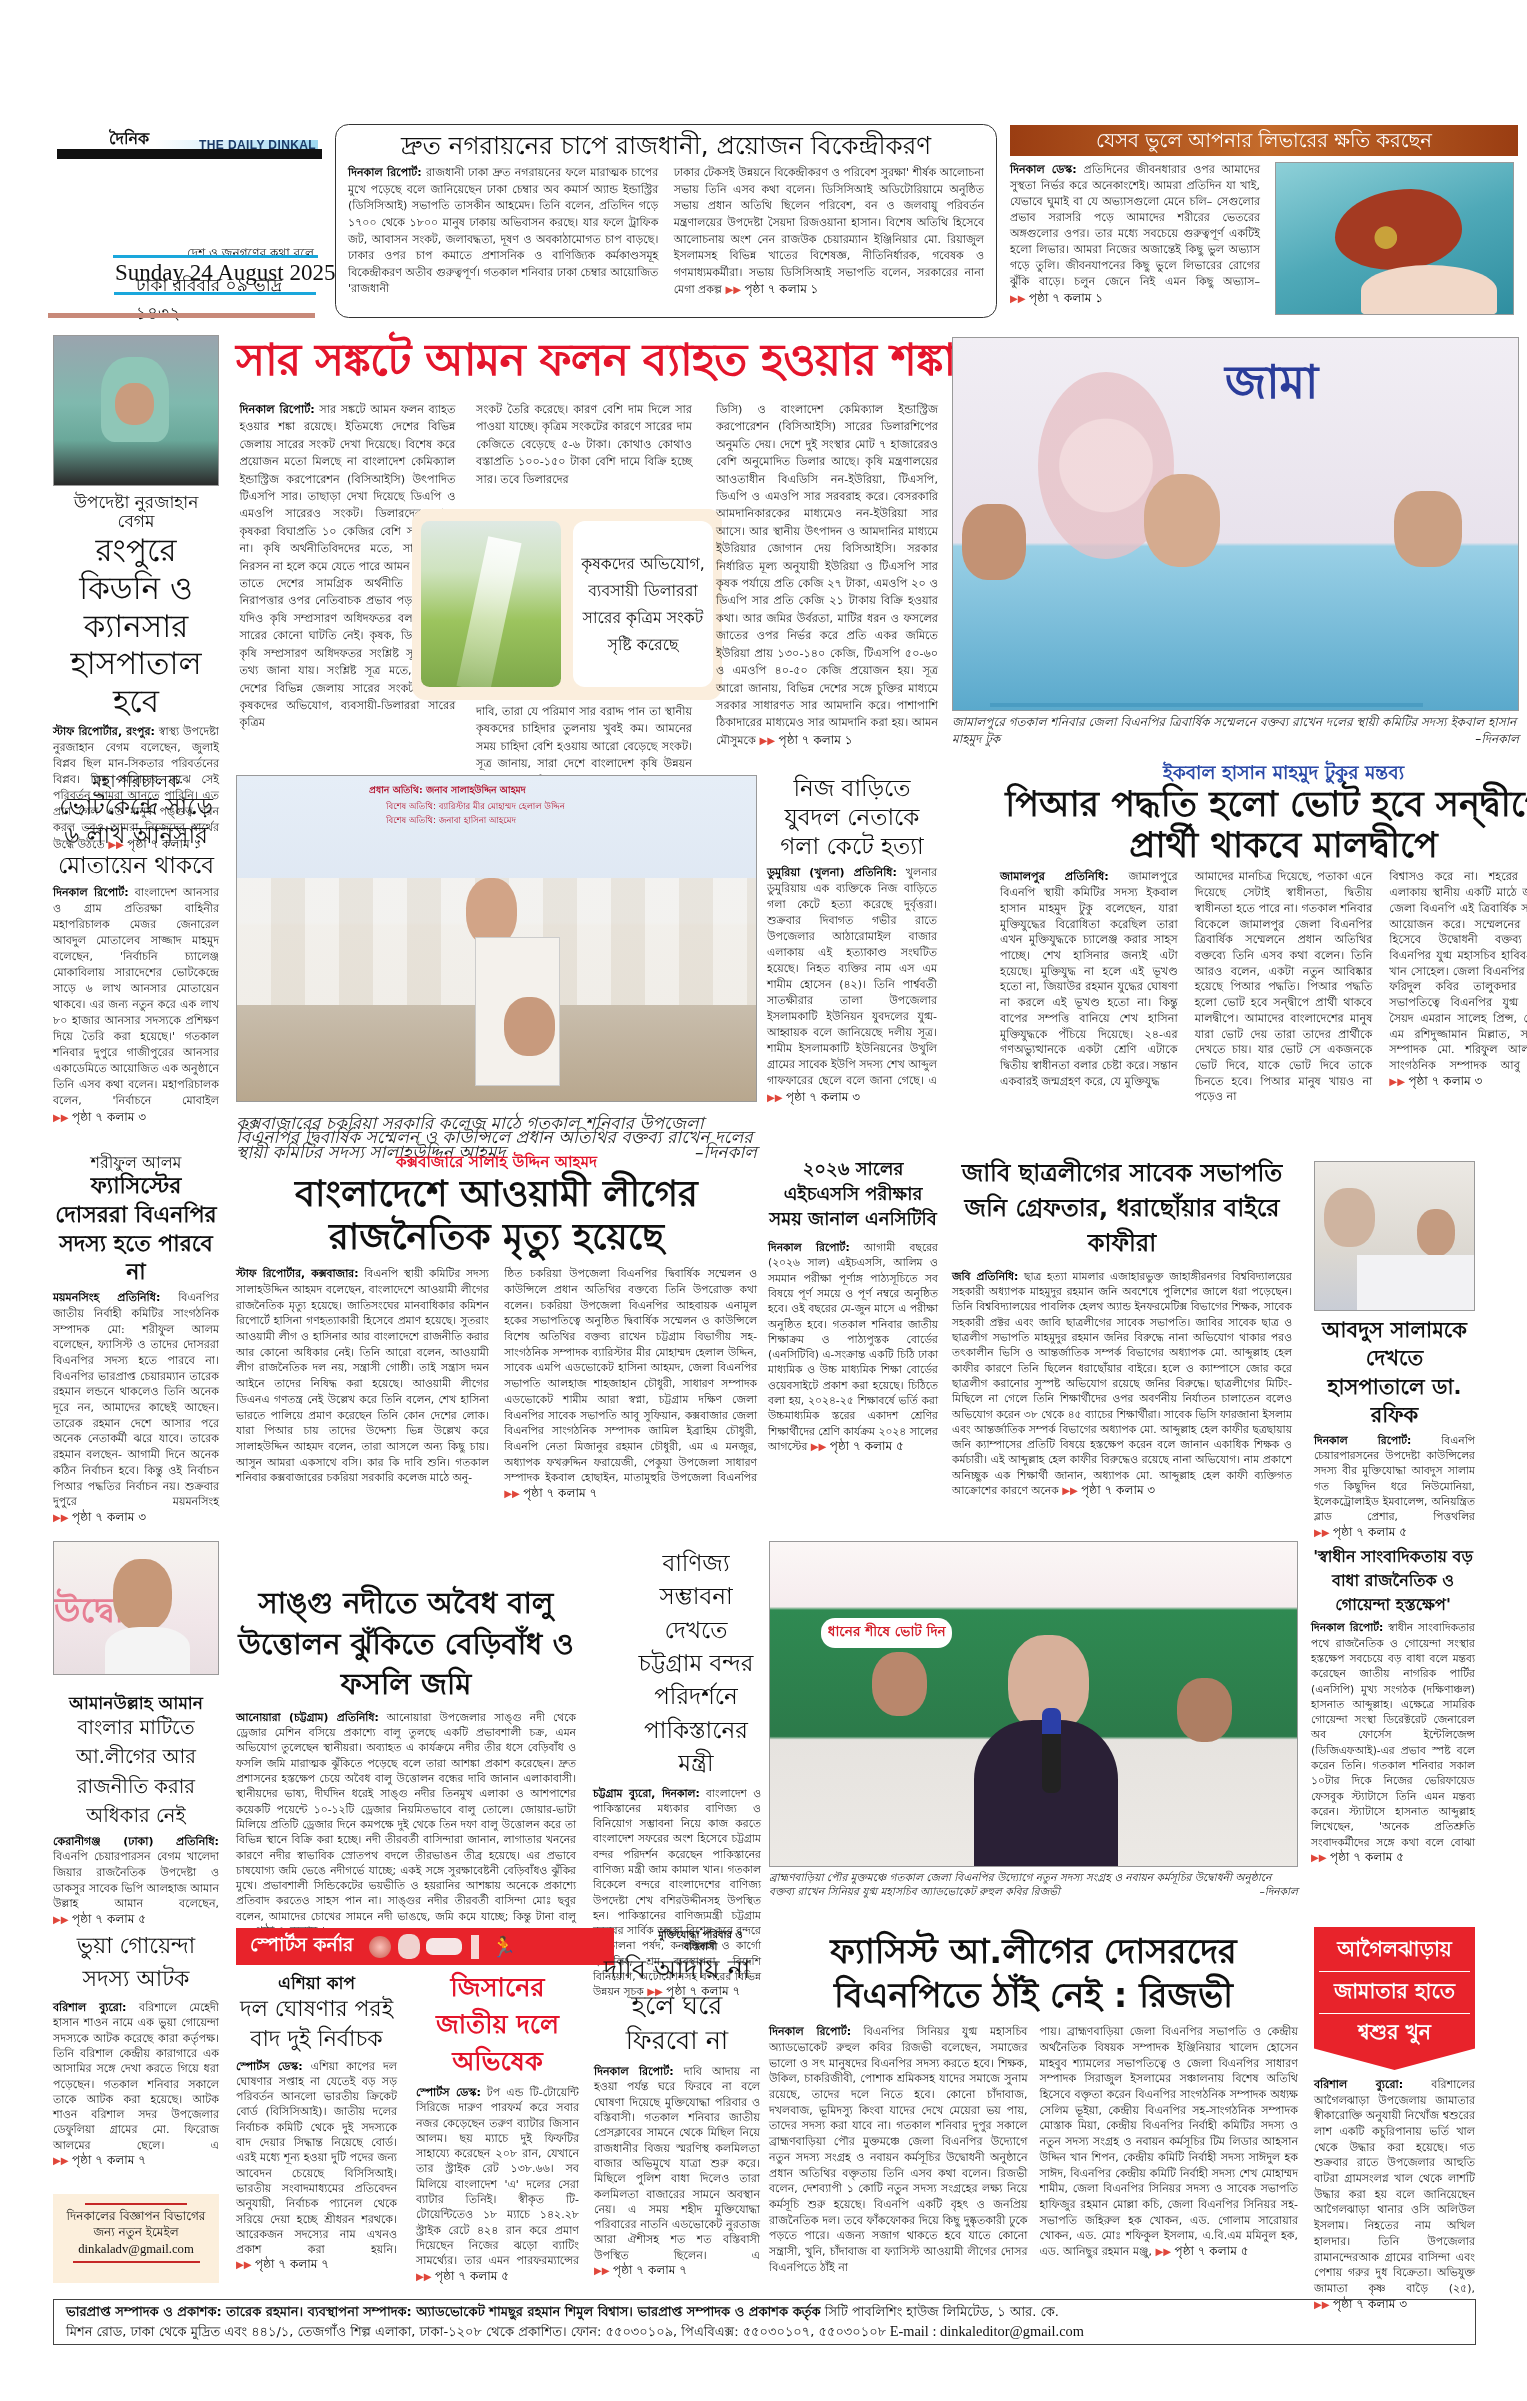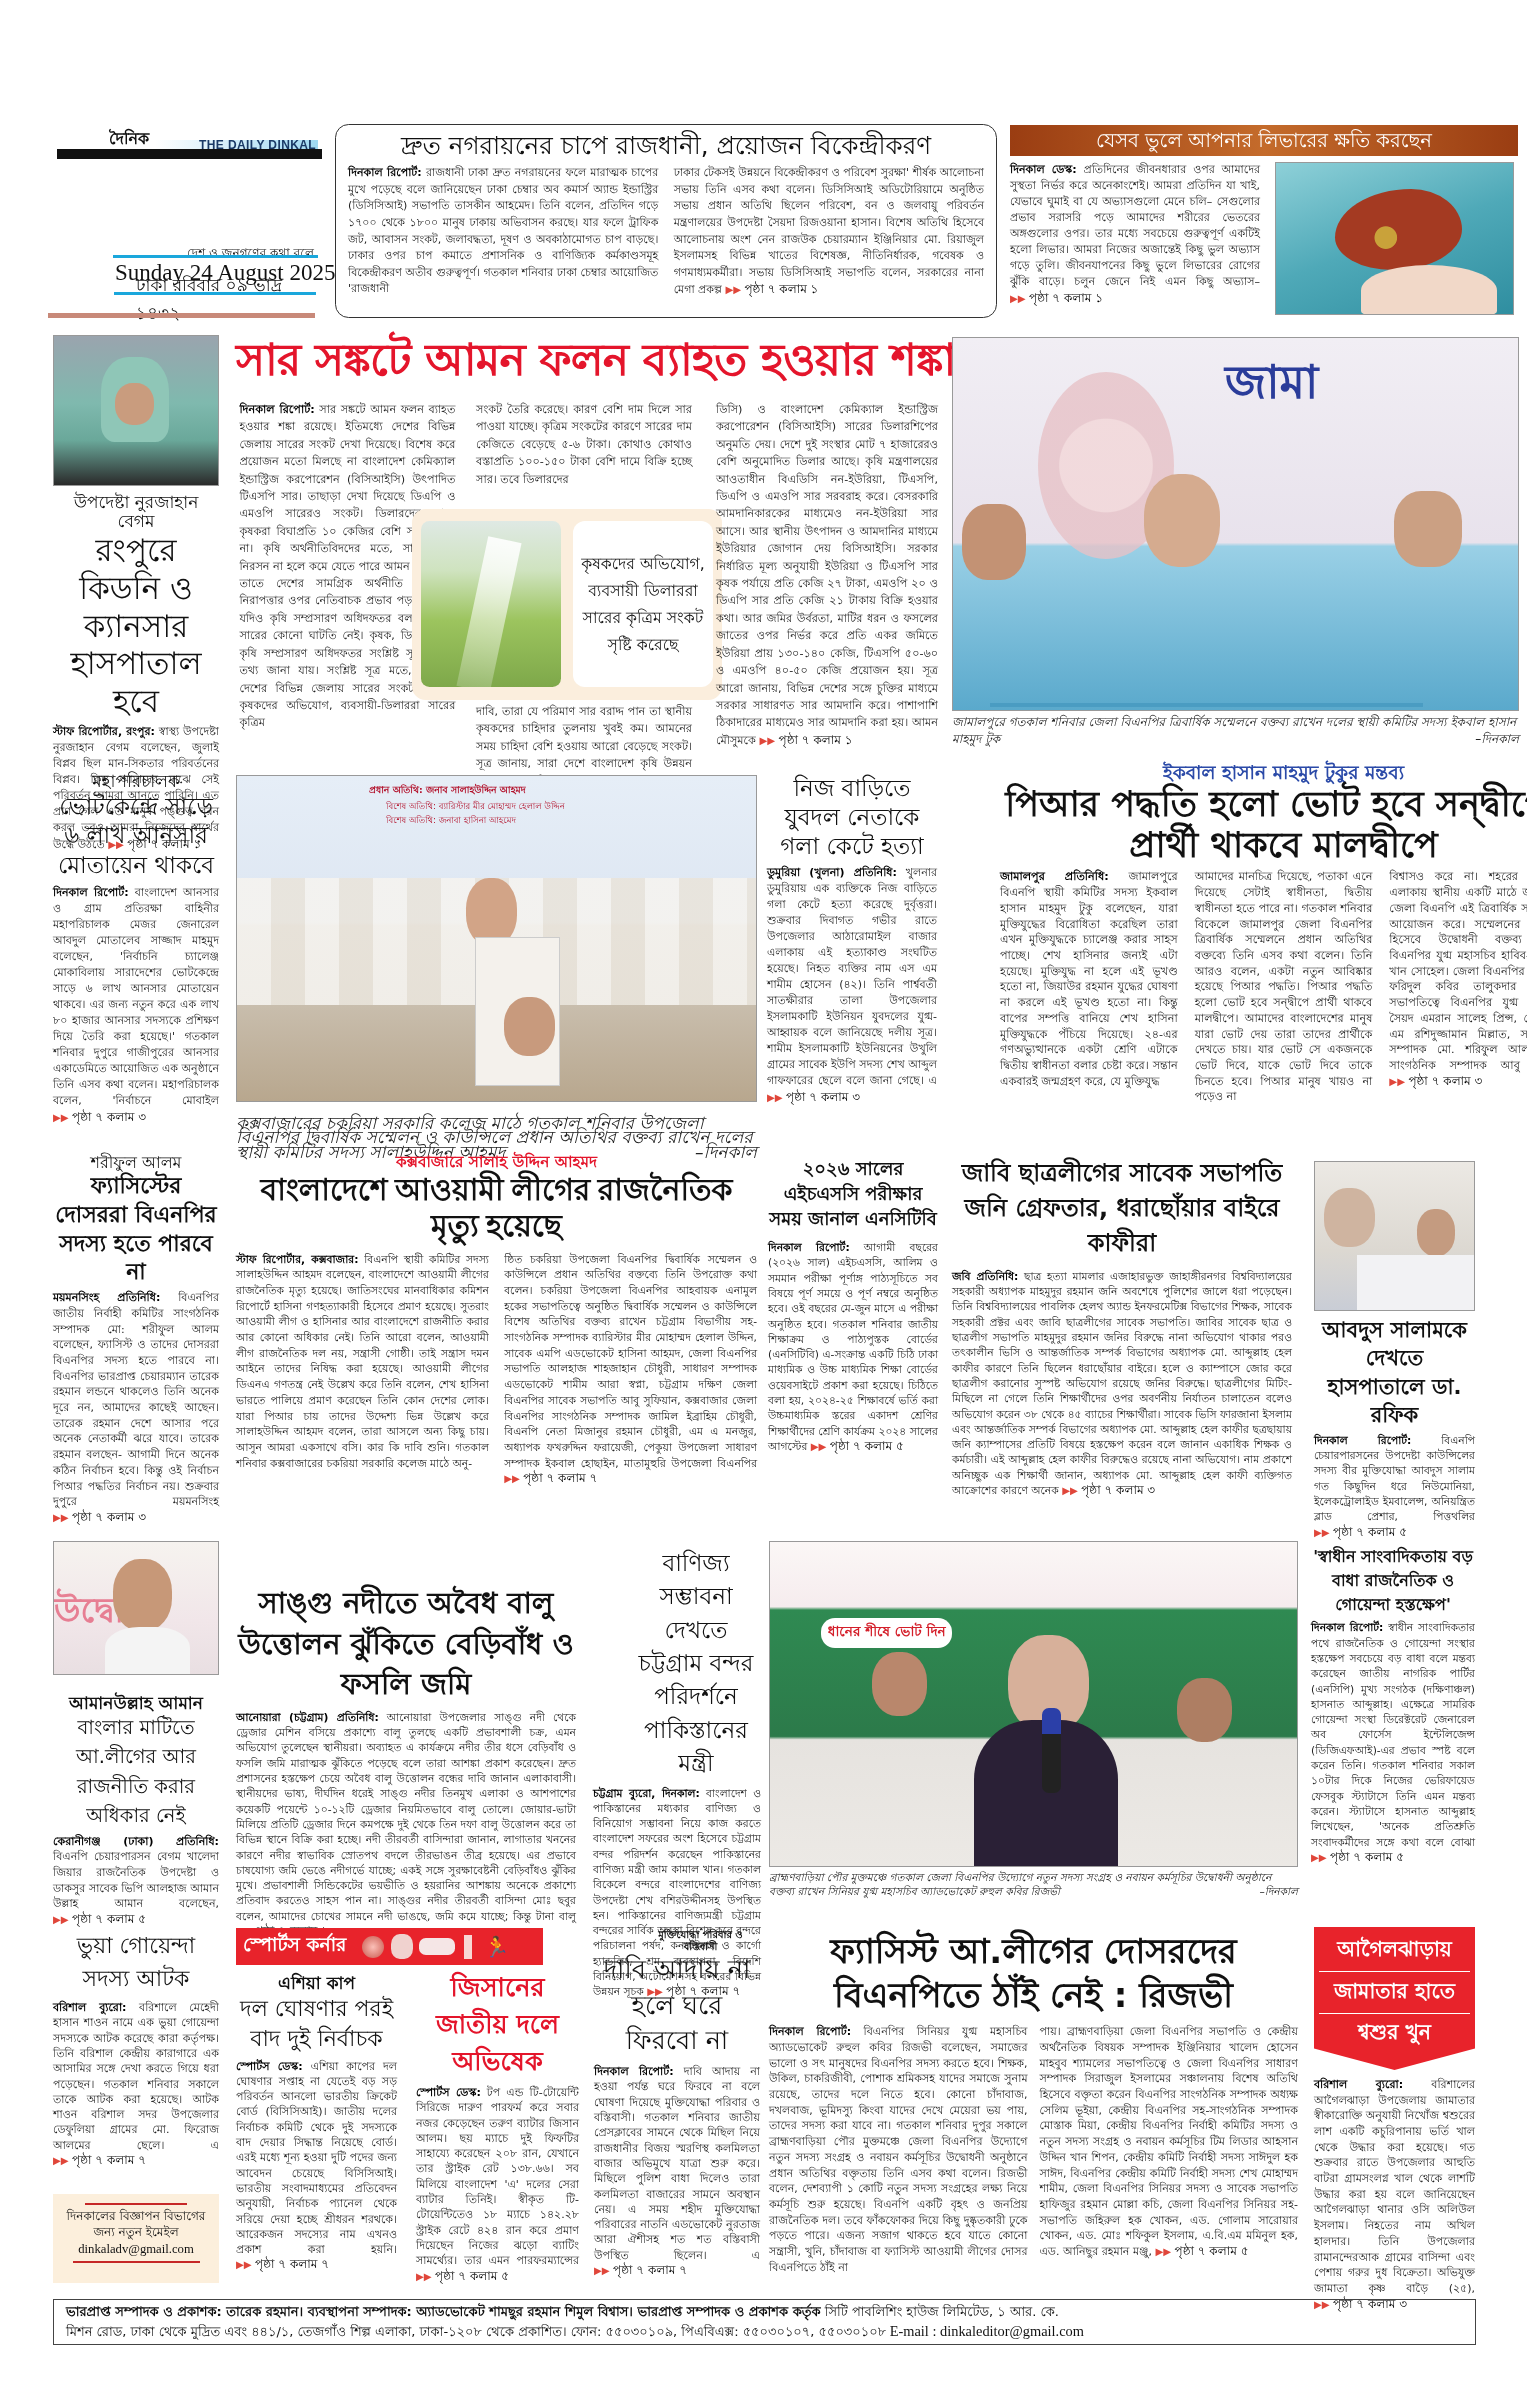--- a/index.html
+++ b/index.html
@@ -121,21 +121,21 @@
 </div>
 
 <div class="abs" style="left:53px;top:1154px;width:166px;height:373px;">
   <div class="hl" style="font-size:16px;font-weight:normal;">শরীফুল আলম</div>
   <h2 class="hl" style="font-size:22px;line-height:1.3;">ফ্যাসিস্টের দোসররা বিএনপির সদস্য হতে পারবে না</h2>
   <p class="body-text" style="font-size:11px;line-height:15.7px;margin-top:3.4px;"><b>ময়মনসিংহ প্রতিনিধি:</b> <span>বিএনপির জাতীয় নির্বাহী কমিটির সাংগঠনিক সম্পাদক মো: শরীফুল আলম বলেছেন, ফ্যাসিস্ট ও তাদের দোসররা বিএনপির সদস্য হতে পারবে না। বিএনপির ভারপ্রাপ্ত চেয়ারম্যান তারেক রহমান লন্ডনে থাকলেও তিনি অনেক দূরে নন, আমাদের কাছেই আছেন। তারেক রহমান দেশে আসার পরে অনেক নেতাকর্মী ঝরে যাবে। তারেক রহমান বলছেন- আগামী দিনে অনেক কঠিন নির্বাচন হবে। কিন্তু ওই নির্বাচন পিআর পদ্ধতির নির্বাচন নয়। শুক্রবার দুপুরে ময়মনসিংহ</span> <span class="jump"><span class="arr">▶▶</span><span>পৃষ্ঠা ৭ কলাম ৩</span></span></p>
 </div>
 
 <div class="abs" style="left:236px;top:1154px;width:521px;height:373px;">
   <div class="hl" style="font-size:15.3px;color:#e4152b;">কক্সবাজারে সালাহ উদ্দিন আহমদ</div>
-  <h2 class="hl" style="font-size:30px;line-height:1.22;font-family:Liberation Serif, serif;">বাংলাদেশে আওয়ামী লীগের রাজনৈতিক মৃত্যু হয়েছে</h2>
+  <h2 class="hl" style="font-size:36px;line-height:1.22;">বাংলাদেশে আওয়ামী লীগের রাজনৈতিক মৃত্যু হয়েছে</h2>
   <div style="display:flex;gap:15.3px;margin-top:6.8px;">
     <p class="body-text" style="flex:1;font-size:10.7px;line-height:15.7px;"><b>স্টাফ রিপোর্টার, কক্সবাজার:</b> <span>বিএনপি স্থায়ী কমিটির সদস্য সালাহউদ্দিন আহমদ বলেছেন, বাংলাদেশে আওয়ামী লীগের রাজনৈতিক মৃত্যু হয়েছে। জাতিসংঘের মানবাধিকার কমিশন রিপোর্টে হাসিনা গণহত্যাকারী হিসেবে প্রমাণ হয়েছে। সুতরাং আওয়ামী লীগ ও হাসিনার আর বাংলাদেশে রাজনীতি করার আর কোনো অধিকার নেই। তিনি আরো বলেন, আওয়ামী লীগ রাজনৈতিক দল নয়, সন্ত্রাসী গোষ্ঠী। তাই সন্ত্রাস দমন আইনে তাদের নিষিদ্ধ করা হয়েছে। আওয়ামী লীগের ডিএনএ গণতন্ত্র নেই উল্লেখ করে তিনি বলেন, শেখ হাসিনা ভারতে পালিয়ে প্রমাণ করেছেন তিনি কোন দেশের লোক। যারা পিআর চায় তাদের উদ্দেশ্য ভিন্ন উল্লেখ করে সালাহউদ্দিন আহমদ বলেন, তারা আসলে অন্য কিছু চায়। আসুন আমরা একসাথে বসি। কার কি দাবি শুনি। গতকাল শনিবার কক্সবাজারের চকরিয়া সরকারি কলেজ মাঠে অনু-</span></p>
     <p class="body-text" style="flex:1;font-size:10.7px;line-height:15.7px;"><span>ষ্ঠিত চকরিয়া উপজেলা বিএনপির দ্বিবার্ষিক সম্মেলন ও কাউন্সিলে প্রধান অতিথির বক্তব্যে তিনি উপরোক্ত কথা বলেন। চকরিয়া উপজেলা বিএনপির আহবায়ক এনামুল হকের সভাপতিত্বে অনুষ্ঠিত দ্বিবার্ষিক সম্মেলন ও কাউন্সিলে বিশেষ অতিথির বক্তব্য রাখেন চট্টগ্রাম বিভাগীয় সহ-সাংগঠনিক সম্পাদক ব্যারিস্টার মীর মোহাম্মদ হেলাল উদ্দিন, সাবেক এমপি এডভোকেট হাসিনা আহমদ, জেলা বিএনপির সভাপতি আলহাজ শাহজাহান চৌধুরী, সাধারণ সম্পাদক এডভোকেট শামীম আরা স্বপ্না, চট্টগ্রাম দক্ষিণ জেলা বিএনপির সাবেক সভাপতি আবু সুফিয়ান, কক্সবাজার জেলা বিএনপির সাংগঠনিক সম্পাদক জামিল ইব্রাহিম চৌধুরী, বিএনপি নেতা মিজানুর রহমান চৌধুরী, এম এ মনজুর, অধ্যাপক ফখরুদ্দিন ফরায়েজী, পেকুয়া উপজেলা সাধারণ সম্পাদক ইকবাল হোছাইন, মাতামুহুরি উপজেলা বিএনপির</span> <span class="jump"><span class="arr">▶▶</span><span>পৃষ্ঠা ৭ কলাম ৭</span></span></p>
   </div>
 </div>
 
 <div class="abs" style="left:768px;top:1156px;width:170px;height:365px;">
   <h2 class="hl" style="font-size:18px;line-height:1.4;">২০২৬ সালের এইচএসসি পরীক্ষার সময় জানাল এনসিটিবি</h2>
   <p class="body-text" style="font-size:10.7px;line-height:15.3px;margin-top:8.5px;"><b>দিনকাল রিপোর্ট:</b> <span>আগামী বছরের (২০২৬ সাল) এইচএসসি, আলিম ও সমমান পরীক্ষা পূর্ণাঙ্গ পাঠ্যসূচিতে সব বিষয়ে পূর্ণ সময়ে ও পূর্ণ নম্বরে অনুষ্ঠিত হবে। ওই বছরের মে-জুন মাসে এ পরীক্ষা অনুষ্ঠিত হবে। গতকাল শনিবার জাতীয় শিক্ষাক্রম ও পাঠ্যপুস্তক বোর্ডের (এনসিটিবি) এ-সংক্রান্ত একটি চিঠি ঢাকা মাধ্যমিক ও উচ্চ মাধ্যমিক শিক্ষা বোর্ডের ওয়েবসাইটে প্রকাশ করা হয়েছে। চিঠিতে বলা হয়, ২০২৪-২৫ শিক্ষাবর্ষে ভর্তি করা উচ্চমাধ্যমিক স্তরের একাদশ শ্রেণির শিক্ষার্থীদের শ্রেণি কার্যক্রম ২০২৪ সালের আগস্টের</span> <span class="jump"><span class="arr">▶▶</span><span>পৃষ্ঠা ৭ কলাম ৫</span></span></p>
 </div>
@@ -198,21 +198,21 @@
   <p class="body-text" style="font-size:11px;line-height:15.3px;margin-top:5.1px;"><b>বরিশাল ব্যুরো:</b> <span>বরিশালে মেহেদী হাসান শাওন নামে এক ভুয়া গোয়েন্দা সদস্যকে আটক করেছে কারা কর্তৃপক্ষ। তিনি বরিশাল কেন্দ্রীয় কারাগারে এক আসামির সঙ্গে দেখা করতে গিয়ে ধরা পড়েছেন। গতকাল শনিবার সকালে তাকে আটক করা হয়েছে। আটক শাওন বরিশাল সদর উপজেলার ডেফুলিয়া গ্রামের মো. ফিরোজ আলমের ছেলে। এ</span> <span class="jump"><span class="arr">▶▶</span><span>পৃষ্ঠা ৭ কলাম ৭</span></span></p>
 </div>
 
 <div class="abs" style="left:53px;top:2194px;width:166px;height:89px;background:#fcefdc;padding:8.5px 6.8px;text-align:center;">
   <div style="height:2.5px;width:102px;margin:0 auto 3.4px;background:#c62828;"></div>
   <div style="font-size:12px;line-height:16px;">দিনকালের বিজ্ঞাপন বিভাগের জন্য নতুন ইমেইল</div>
   <a style="font-family:'Liberation Serif',serif;font-size:12.7px;color:#111;text-decoration:none;">dinkaladv@gmail.com</a>
   <div style="height:2.5px;width:127px;margin:3.4px auto 0;background:#c62828;"></div>
 </div>
 
-<div class="abs" style="left:236px;top:1928px;width:307px;height:37px;background:#e8232b;display:flex;align-items:center;padding-left:7px;">
+<div class="abs" style="left:236px;top:1928px;width:378px;height:37px;background:#e8232b;display:flex;align-items:center;padding-left:14px;">
   <span style="color:#fff;font-size:18.7px;font-weight:bold;">স্পোর্টস কর্নার</span>
   <span style="margin-left:15.3px;width:22px;height:22px;border-radius:50%;background:radial-gradient(circle,#fbc0b8,#c8564b);display:inline-block;"></span>
   <span style="margin-left:6.8px;width:22px;height:25.5px;border-radius:40%;background:#f0d2cf;display:inline-block;"></span>
   <span style="margin-left:6.8px;width:36px;height:17px;border-radius:6.8px;background:#f5e6e6;display:inline-block;"></span>
   <span style="margin-left:8.5px;width:8.5px;height:24px;background:#f8d7d4;display:inline-block;"></span>
   <span style="margin-left:12px;font-size:20.4px;color:#111;">🏃</span>
 </div>
 
 <div class="abs" style="left:236px;top:1974px;width:161px;height:301px;">
   <div class="hl" style="font-size:17px;">এশিয়া কাপ</div>

